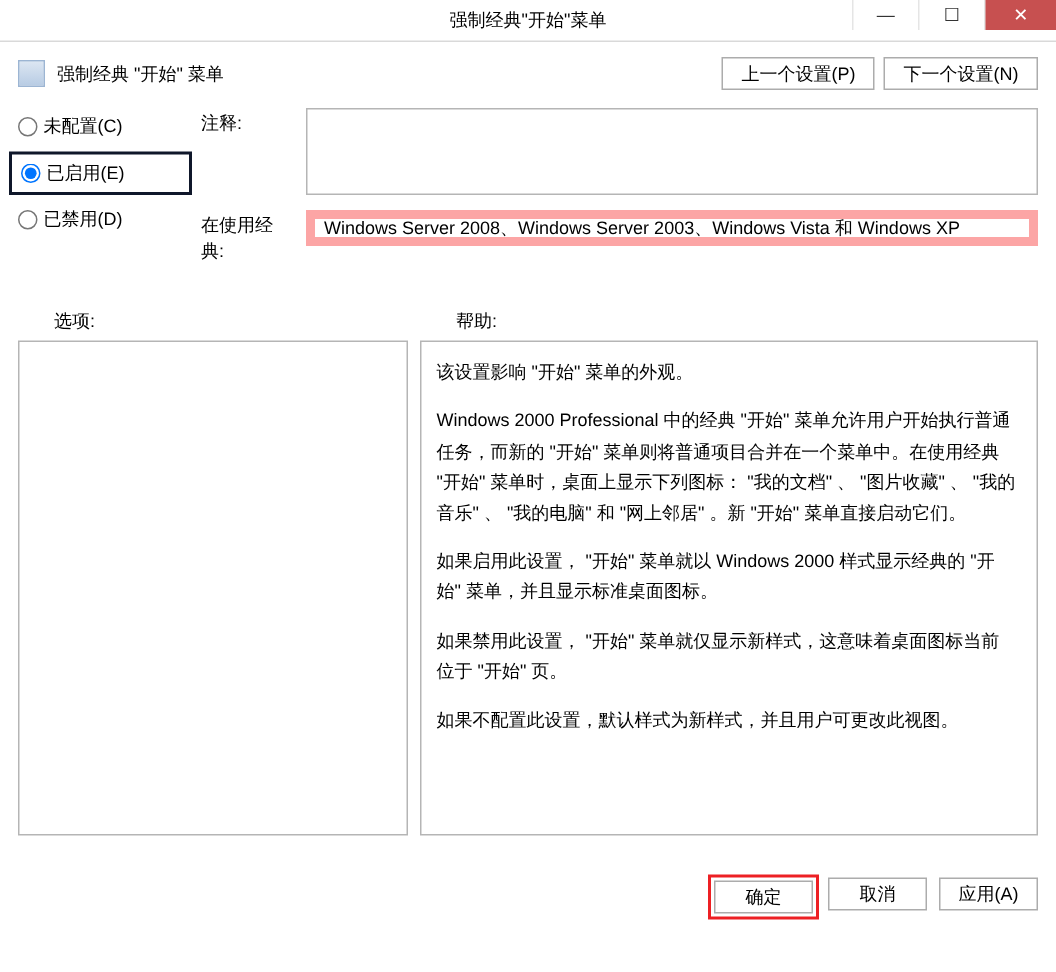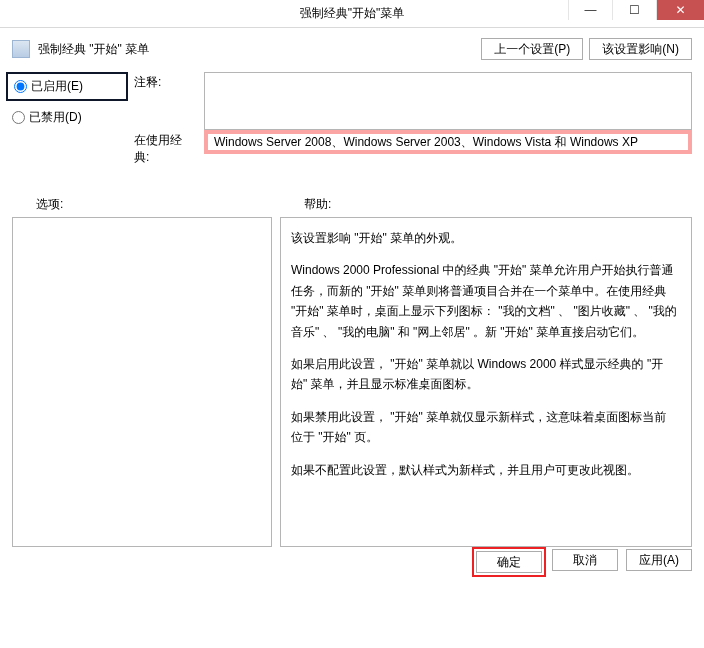--- a/index.html
+++ b/index.html
@@ -78,35 +78,35 @@
   display: flex; flex-direction: column; gap: 12px;
   padding-top: 4px;
 }
 .radio-item { display: flex; align-items: center; gap: 4px; font-size: 12px; white-space: nowrap; }
 .radio-item input { margin: 0; }
 .radio-highlight {
   border: 2px solid #0f172a;
   padding: 4px 6px;
   margin: -4px -6px;
 }
-.field-col { flex: 1; display: flex; flex-direction: column; gap: 0; }
+.field-col { flex: 1; display: flex; flex-direction: column; gap: 10px; }
 .field-row { display: flex; gap: 8px; }
 .field-label { width: 62px; text-align: left; padding-top: 2px; font-size: 12px; }
 .comment-box {
   flex: 1; height: 58px;
   border: 1px solid #b5b5b5;
   background: #fff;
   resize: none;
   font-family: inherit;
   font-size: 12px;
   padding: 2px;
 }
 .platform-box {
   flex: 1; height: 24px;
-  border: 4px solid #fca5a5;
+  border: 6px solid #fca5a5;
   background: #fff;
   padding: 4px 6px;
   font-size: 12px;
   display: flex; align-items: center;
 }
 .labels-row {
   display: flex;
   margin-top: 30px;
   margin-bottom: 4px;
   margin-left: 24px;
@@ -131,21 +131,21 @@
   overflow-y: auto;
   padding: 10px 14px 10px 10px;
   font-size: 12px;
   line-height: 1.7;
 }
 .help-panel p { margin-bottom: 12px; }
 .footer {
   display: flex;
   justify-content: flex-end;
   gap: 8px;
-  margin-top: 2px;
+  margin-top: 28px;
 }
 .ok-highlight {
   border: 2px solid #ed2024;
   display: inline-flex;
   padding: 2px;
   margin: -2px;
 }
 .std-btn.footer-btn { width: 66px; }
 
 .help-panel::-webkit-scrollbar { width: 16px; }
@@ -166,26 +166,30 @@
   </div>
 </div>
 
 <div class="content">
 
   <div class="header-row">
     <div class="header-icon"></div>
     <div class="header-title">强制经典 "开始" 菜单</div>
     <div class="nav-buttons">
       <button class="std-btn">上一个设置(P)</button>
-      <button class="std-btn">该设置影响(N)</button>
+      <button class="std-btn">下一个设置(N)</button>
     </div>
   </div>
 
   <div class="upper">
     <div class="radios">
+      <label class="radio-item">
+        <input type="radio" name="state" style="">
+        <span>未配置(C)</span>
+      </label>
       <div class="radio-highlight">
         <label class="radio-item">
           <input type="radio" name="state" checked="" style="">
           <span>已启用(E)</span>
         </label>
       </div>
       <label class="radio-item">
         <input type="radio" name="state" style="">
         <span>已禁用(D)</span>
       </label>

